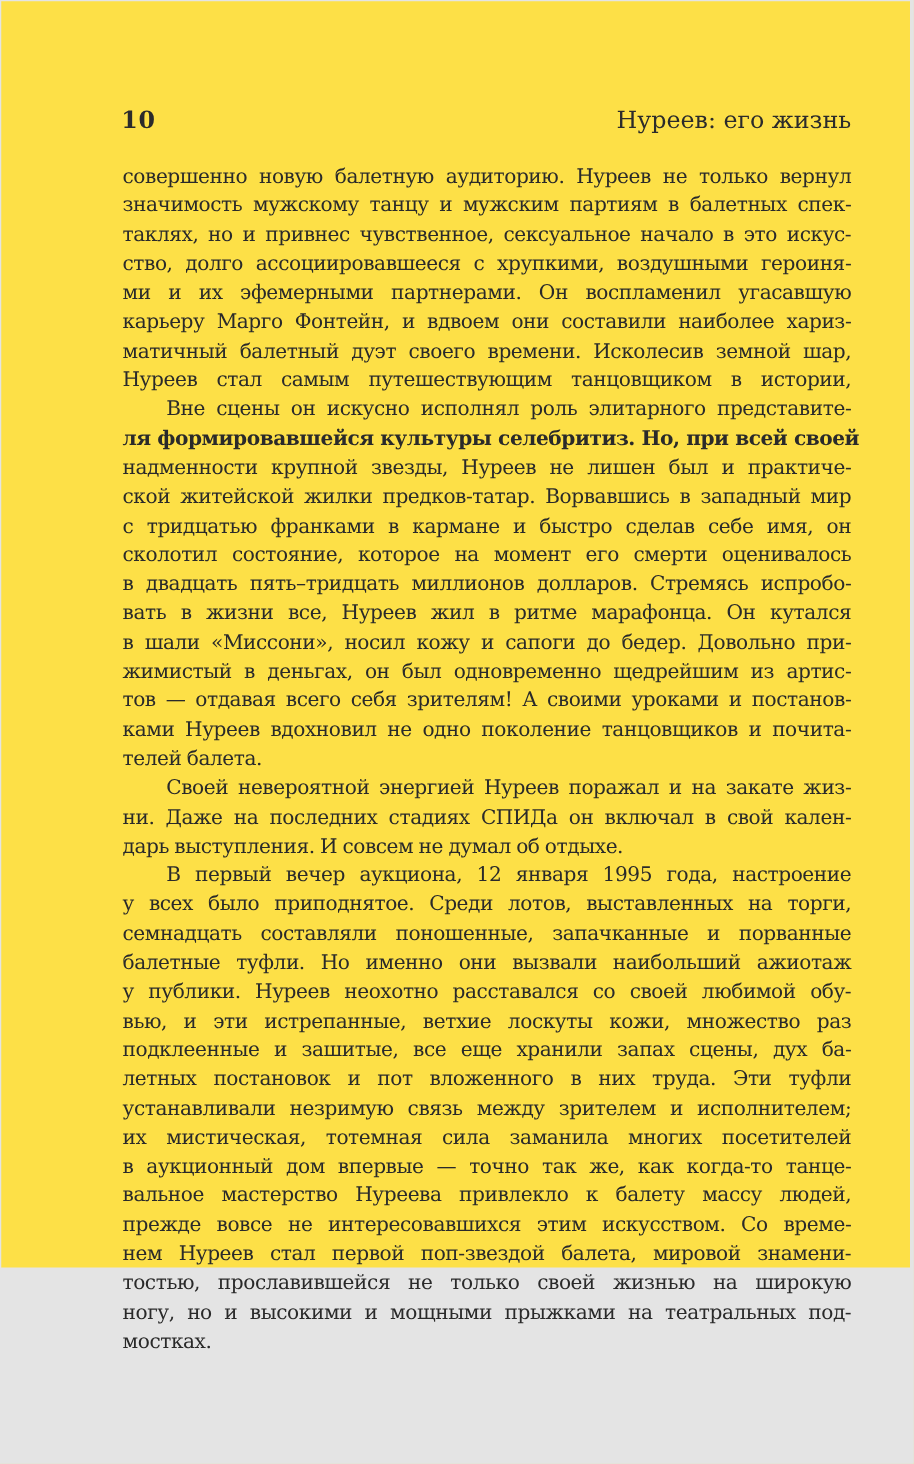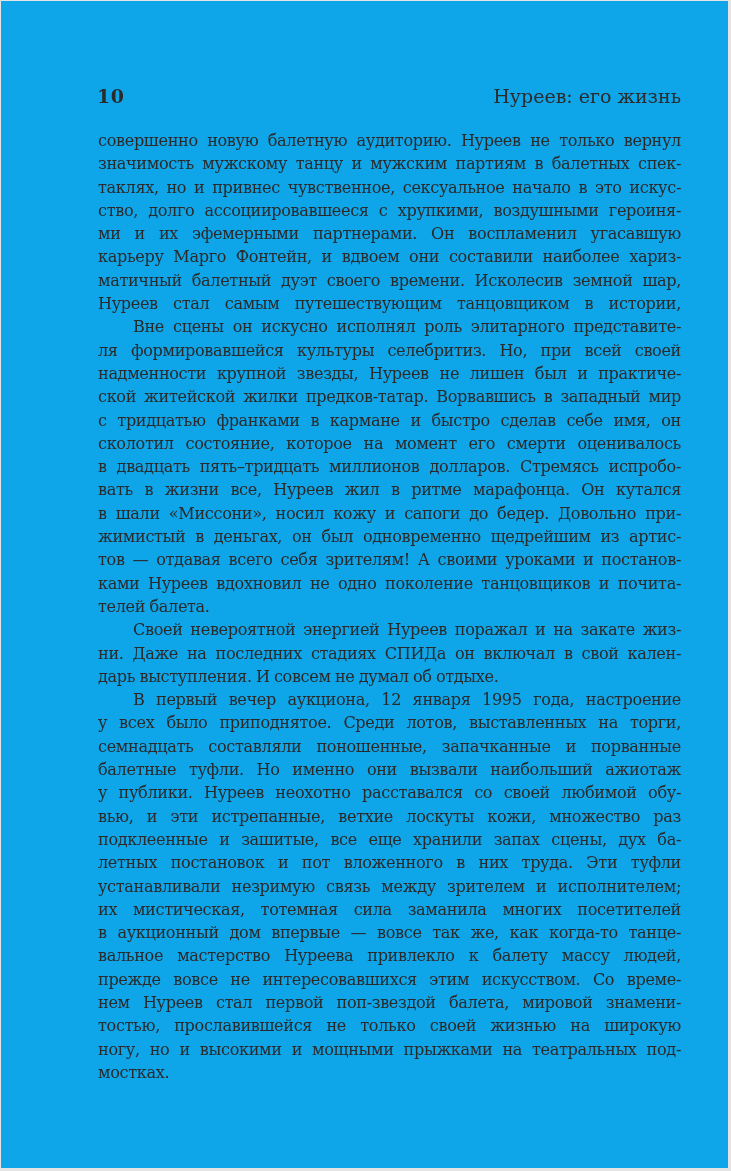--- a/index.html
+++ b/index.html
@@ -11,22 +11,22 @@
       width: 731px;
       height: 1171px;
       position: relative;
       overflow: hidden;
     }
     .page {
       position: absolute;
       left: 1px;
       top: 1px;
       width: 727px;
-      height: 1167px;
-      background: #0ea5e9;
+      height: 1013px;
+      background: #fde047;
     }
     .header {
       position: absolute;
       left: 96px;
       top: 84px;
       width: 584px;
       height: 30px;
       font-family: "DejaVu Serif", "Liberation Serif", serif;
       color: #2b2b2b;
     }
@@ -89,21 +89,21 @@
       <span class="line" style="text-align: left; word-spacing: 0px;">таклях, но и привнес чувственное, сексуальное начало в это искус-</span>
       <span class="line" style="text-align: left; word-spacing: 0px;">ство, долго ассоциировавшееся с хрупкими, воздушными героиня-</span>
       <span class="line" style="text-align: left; word-spacing: 0px;">ми и их эфемерными партнерами. Он воспламенил угасавшую</span>
       <span class="line" style="text-align: left; word-spacing: 0px;">карьеру Марго Фонтейн, и вдвоем они составили наиболее хариз-</span>
       <span class="line" style="text-align: left; word-spacing: 0px;">матичный балетный дуэт своего времени. Исколесив земной шар,</span>
       <span class="line" style="text-align: left; word-spacing: 0px;">Нуреев стал самым путешествующим танцовщиком в истории,</span>
     </div>
 
     <div>
       <span class="line indent" style="text-align: left; word-spacing: 0px;">Вне сцены он искусно исполнял роль элитарного представите-</span>
-      <span class="line" style="text-align: left; word-spacing: 0px;">ля формировавшейся культуры селебритиз. Но, при всей своей</span>
+      <span class="line" style="text-align: left; word-spacing: 0px; font-weight: bold;">ля формировавшейся культуры селебритиз. Но, при всей своей</span>
       <span class="line" style="text-align: left; word-spacing: 0px;">надменности крупной звезды, Нуреев не лишен был и практиче-</span>
       <span class="line" style="text-align: left; word-spacing: 0px;">ской житейской жилки предков-татар. Ворвавшись в западный мир</span>
       <span class="line" style="text-align: left; word-spacing: 0px;">с тридцатью франками в кармане и быстро сделав себе имя, он</span>
       <span class="line" style="text-align: left; word-spacing: 0px;">сколотил состояние, которое на момент его смерти оценивалось</span>
       <span class="line" style="text-align: left; word-spacing: 0px;">в двадцать пять–тридцать миллионов долларов. Стремясь испробо-</span>
       <span class="line" style="text-align: left; word-spacing: 0px;">вать в жизни все, Нуреев жил в ритме марафонца. Он кутался</span>
       <span class="line" style="text-align: left; word-spacing: 0px;">в шали «Миссони», носил кожу и сапоги до бедер. Довольно при-</span>
       <span class="line" style="text-align: left; word-spacing: 0px;">жимистый в деньгах, он был одновременно щедрейшим из артис-</span>
       <span class="line" style="text-align: left; word-spacing: 0px;">тов — отдавая всего себя зрителям! А своими уроками и постанов-</span>
       <span class="line" style="text-align: left; word-spacing: 0px;">ками Нуреев вдохновил не одно поколение танцовщиков и почита-</span>
@@ -120,21 +120,21 @@
       <span class="line indent" style="text-align: left; word-spacing: 0px;">В первый вечер аукциона, 12 января 1995 года, настроение</span>
       <span class="line" style="text-align: left; word-spacing: 0px;">у всех было приподнятое. Среди лотов, выставленных на торги,</span>
       <span class="line" style="text-align: left; word-spacing: 0px;">семнадцать составляли поношенные, запачканные и порванные</span>
       <span class="line" style="text-align: left; word-spacing: 0px;">балетные туфли. Но именно они вызвали наибольший ажиотаж</span>
       <span class="line" style="text-align: center; word-spacing: 0px;">у публики. Нуреев неохотно расставался со своей любимой обу-</span>
       <span class="line" style="text-align: left; word-spacing: 0px;">вью, и эти истрепанные, ветхие лоскуты кожи, множество раз</span>
       <span class="line" style="text-align: left; word-spacing: 0px;">подклеенные и зашитые, все еще хранили запах сцены, дух ба-</span>
       <span class="line" style="text-align: left; word-spacing: 0px;">летных постановок и пот вложенного в них труда. Эти туфли</span>
       <span class="line" style="text-align: left; word-spacing: 0px;">устанавливали незримую связь между зрителем и исполнителем;</span>
       <span class="line" style="text-align: left; word-spacing: 0px;">их мистическая, тотемная сила заманила многих посетителей</span>
-      <span class="line" style="text-align: left; word-spacing: 0px;">в аукционный дом впервые — вовсе так же, как когда-то танце-</span>
+      <span class="line" style="text-align: left; word-spacing: 0px;">в аукционный дом впервые — точно так же, как когда-то танце-</span>
       <span class="line" style="text-align: left; word-spacing: 0px;">вальное мастерство Нуреева привлекло к балету массу людей,</span>
       <span class="line" style="text-align: left; word-spacing: 0px;">прежде вовсе не интересовавшихся этим искусством. Со време-</span>
       <span class="line" style="text-align: left; word-spacing: 0px;">нем Нуреев стал первой поп-звездой балета, мировой знамени-</span>
       <span class="line" style="text-align: left; word-spacing: 0px;">тостью, прославившейся не только своей жизнью на широкую</span>
       <span class="line" style="text-align: left; word-spacing: 0px;">ногу, но и высокими и мощными прыжками на театральных под-</span>
       <span class="line last">мостках.</span>
     </div>
   </div>
 </div>
 

